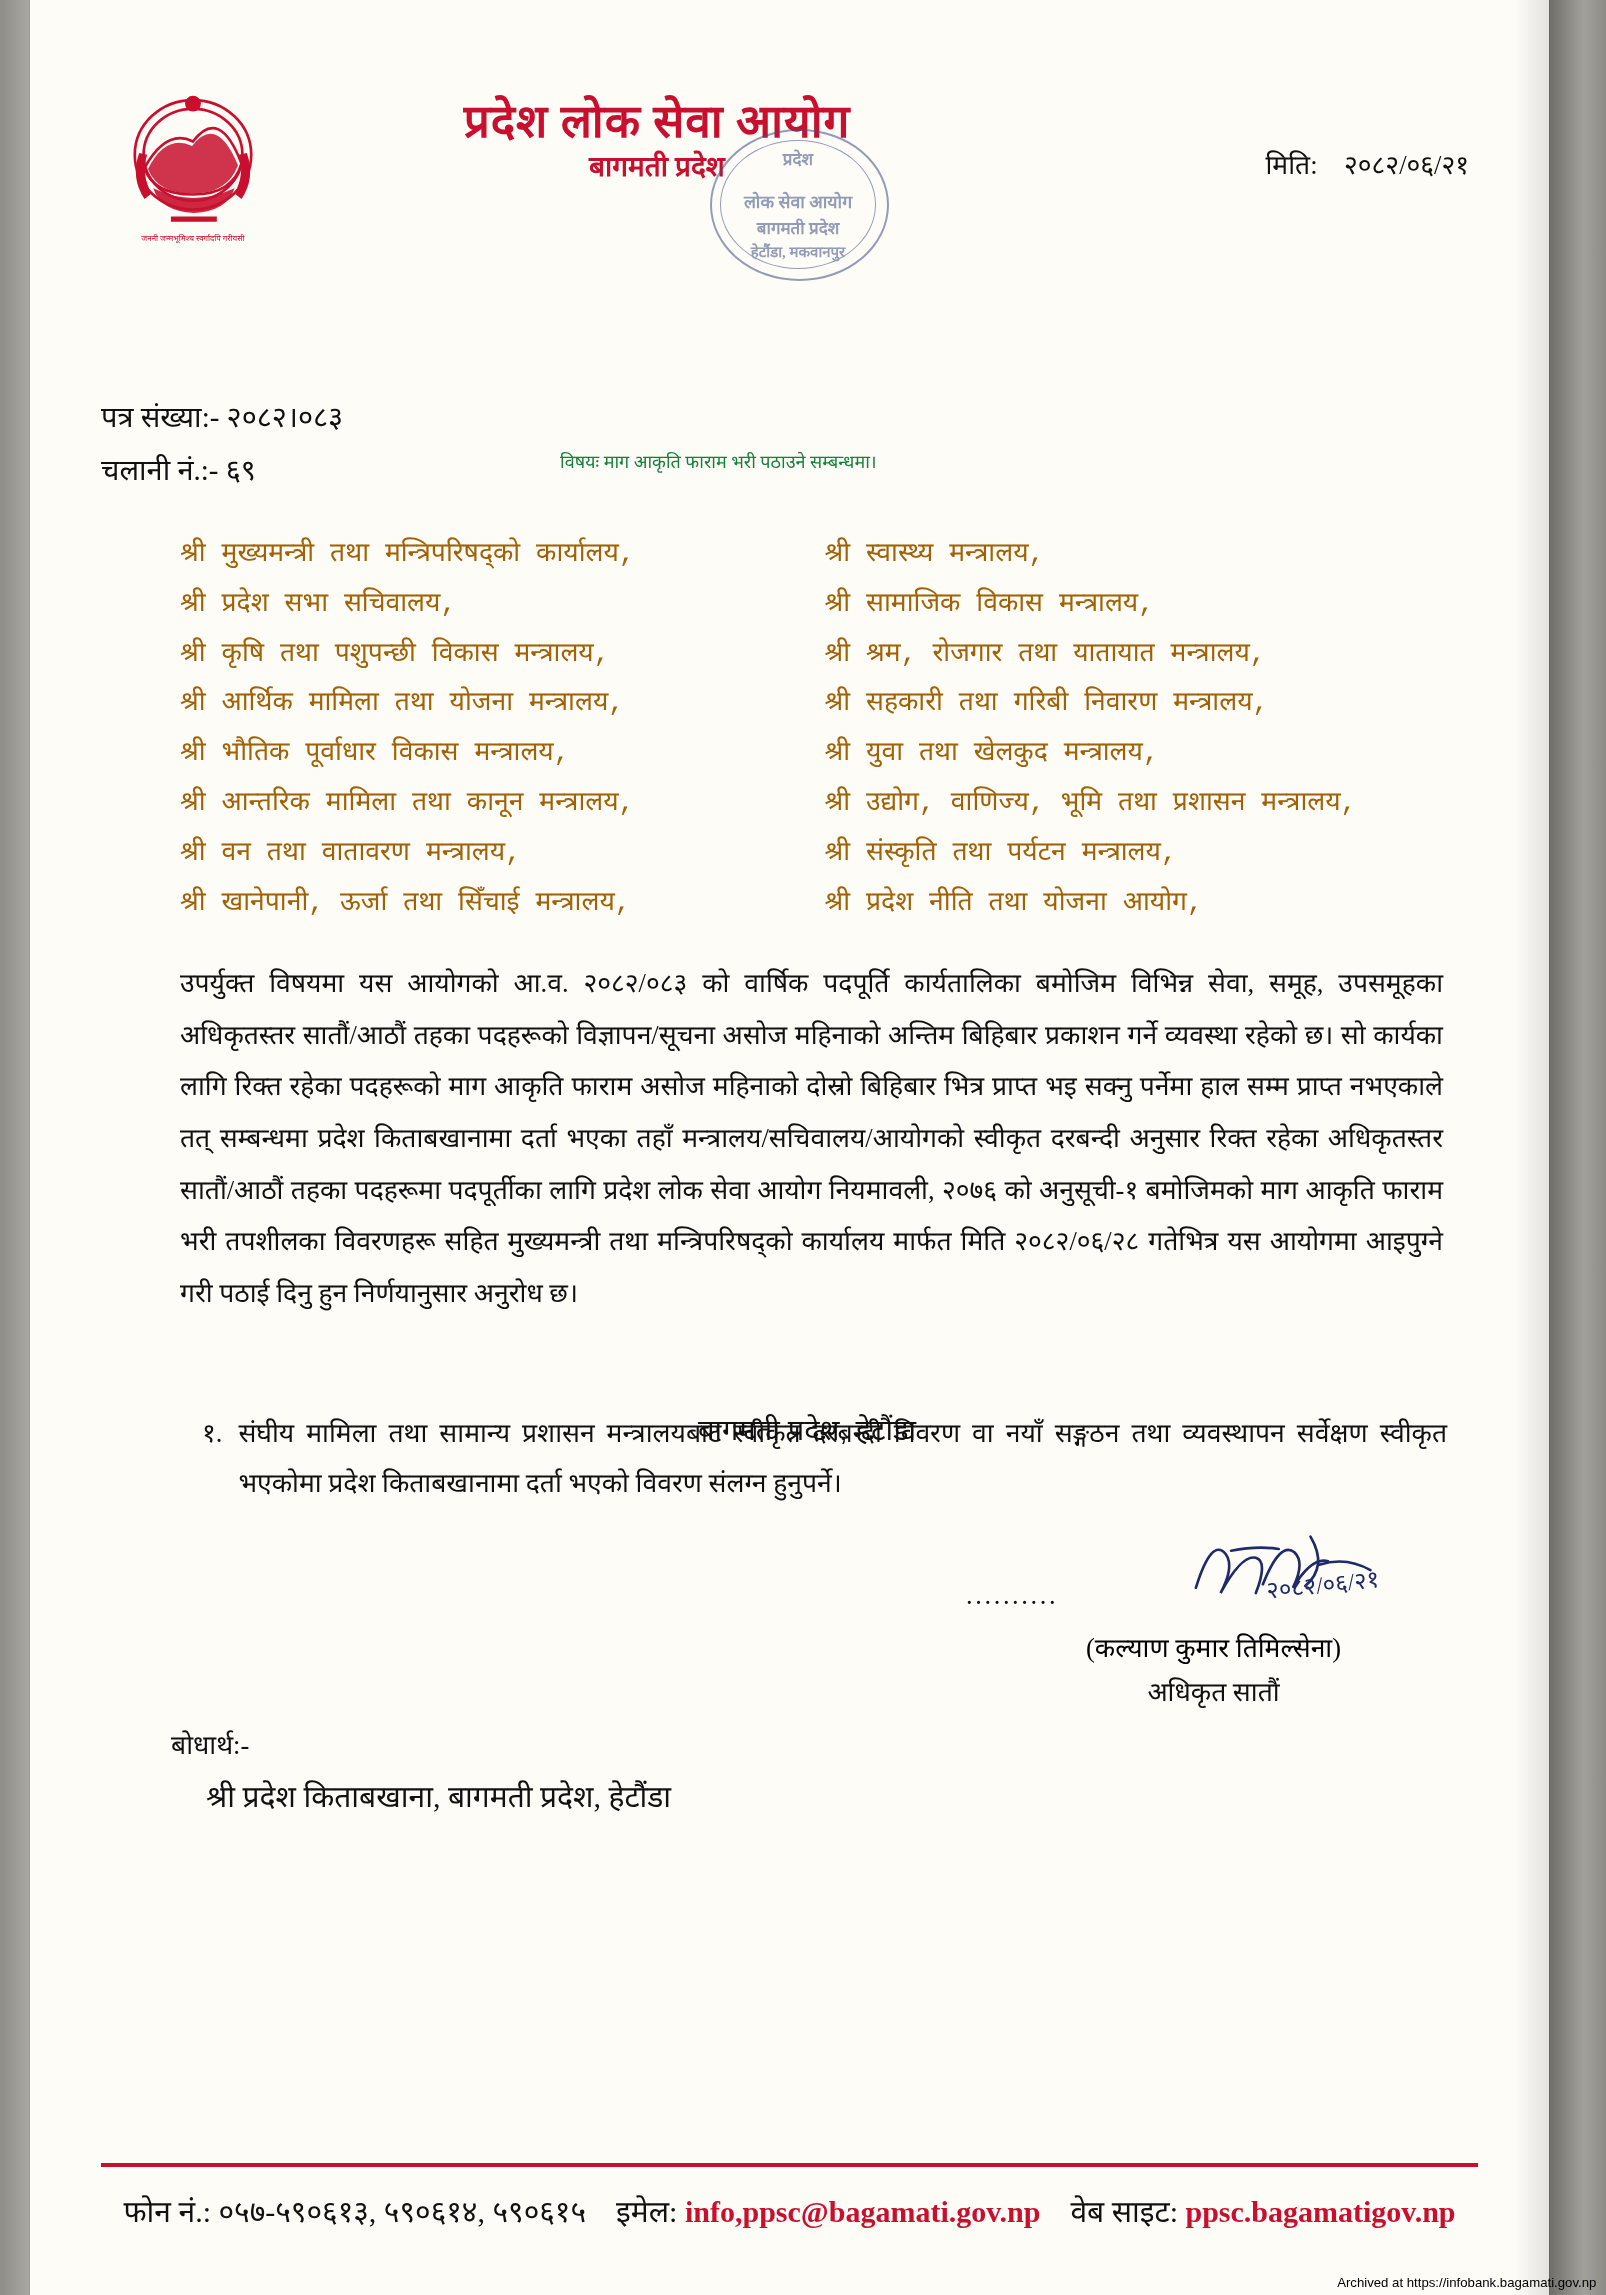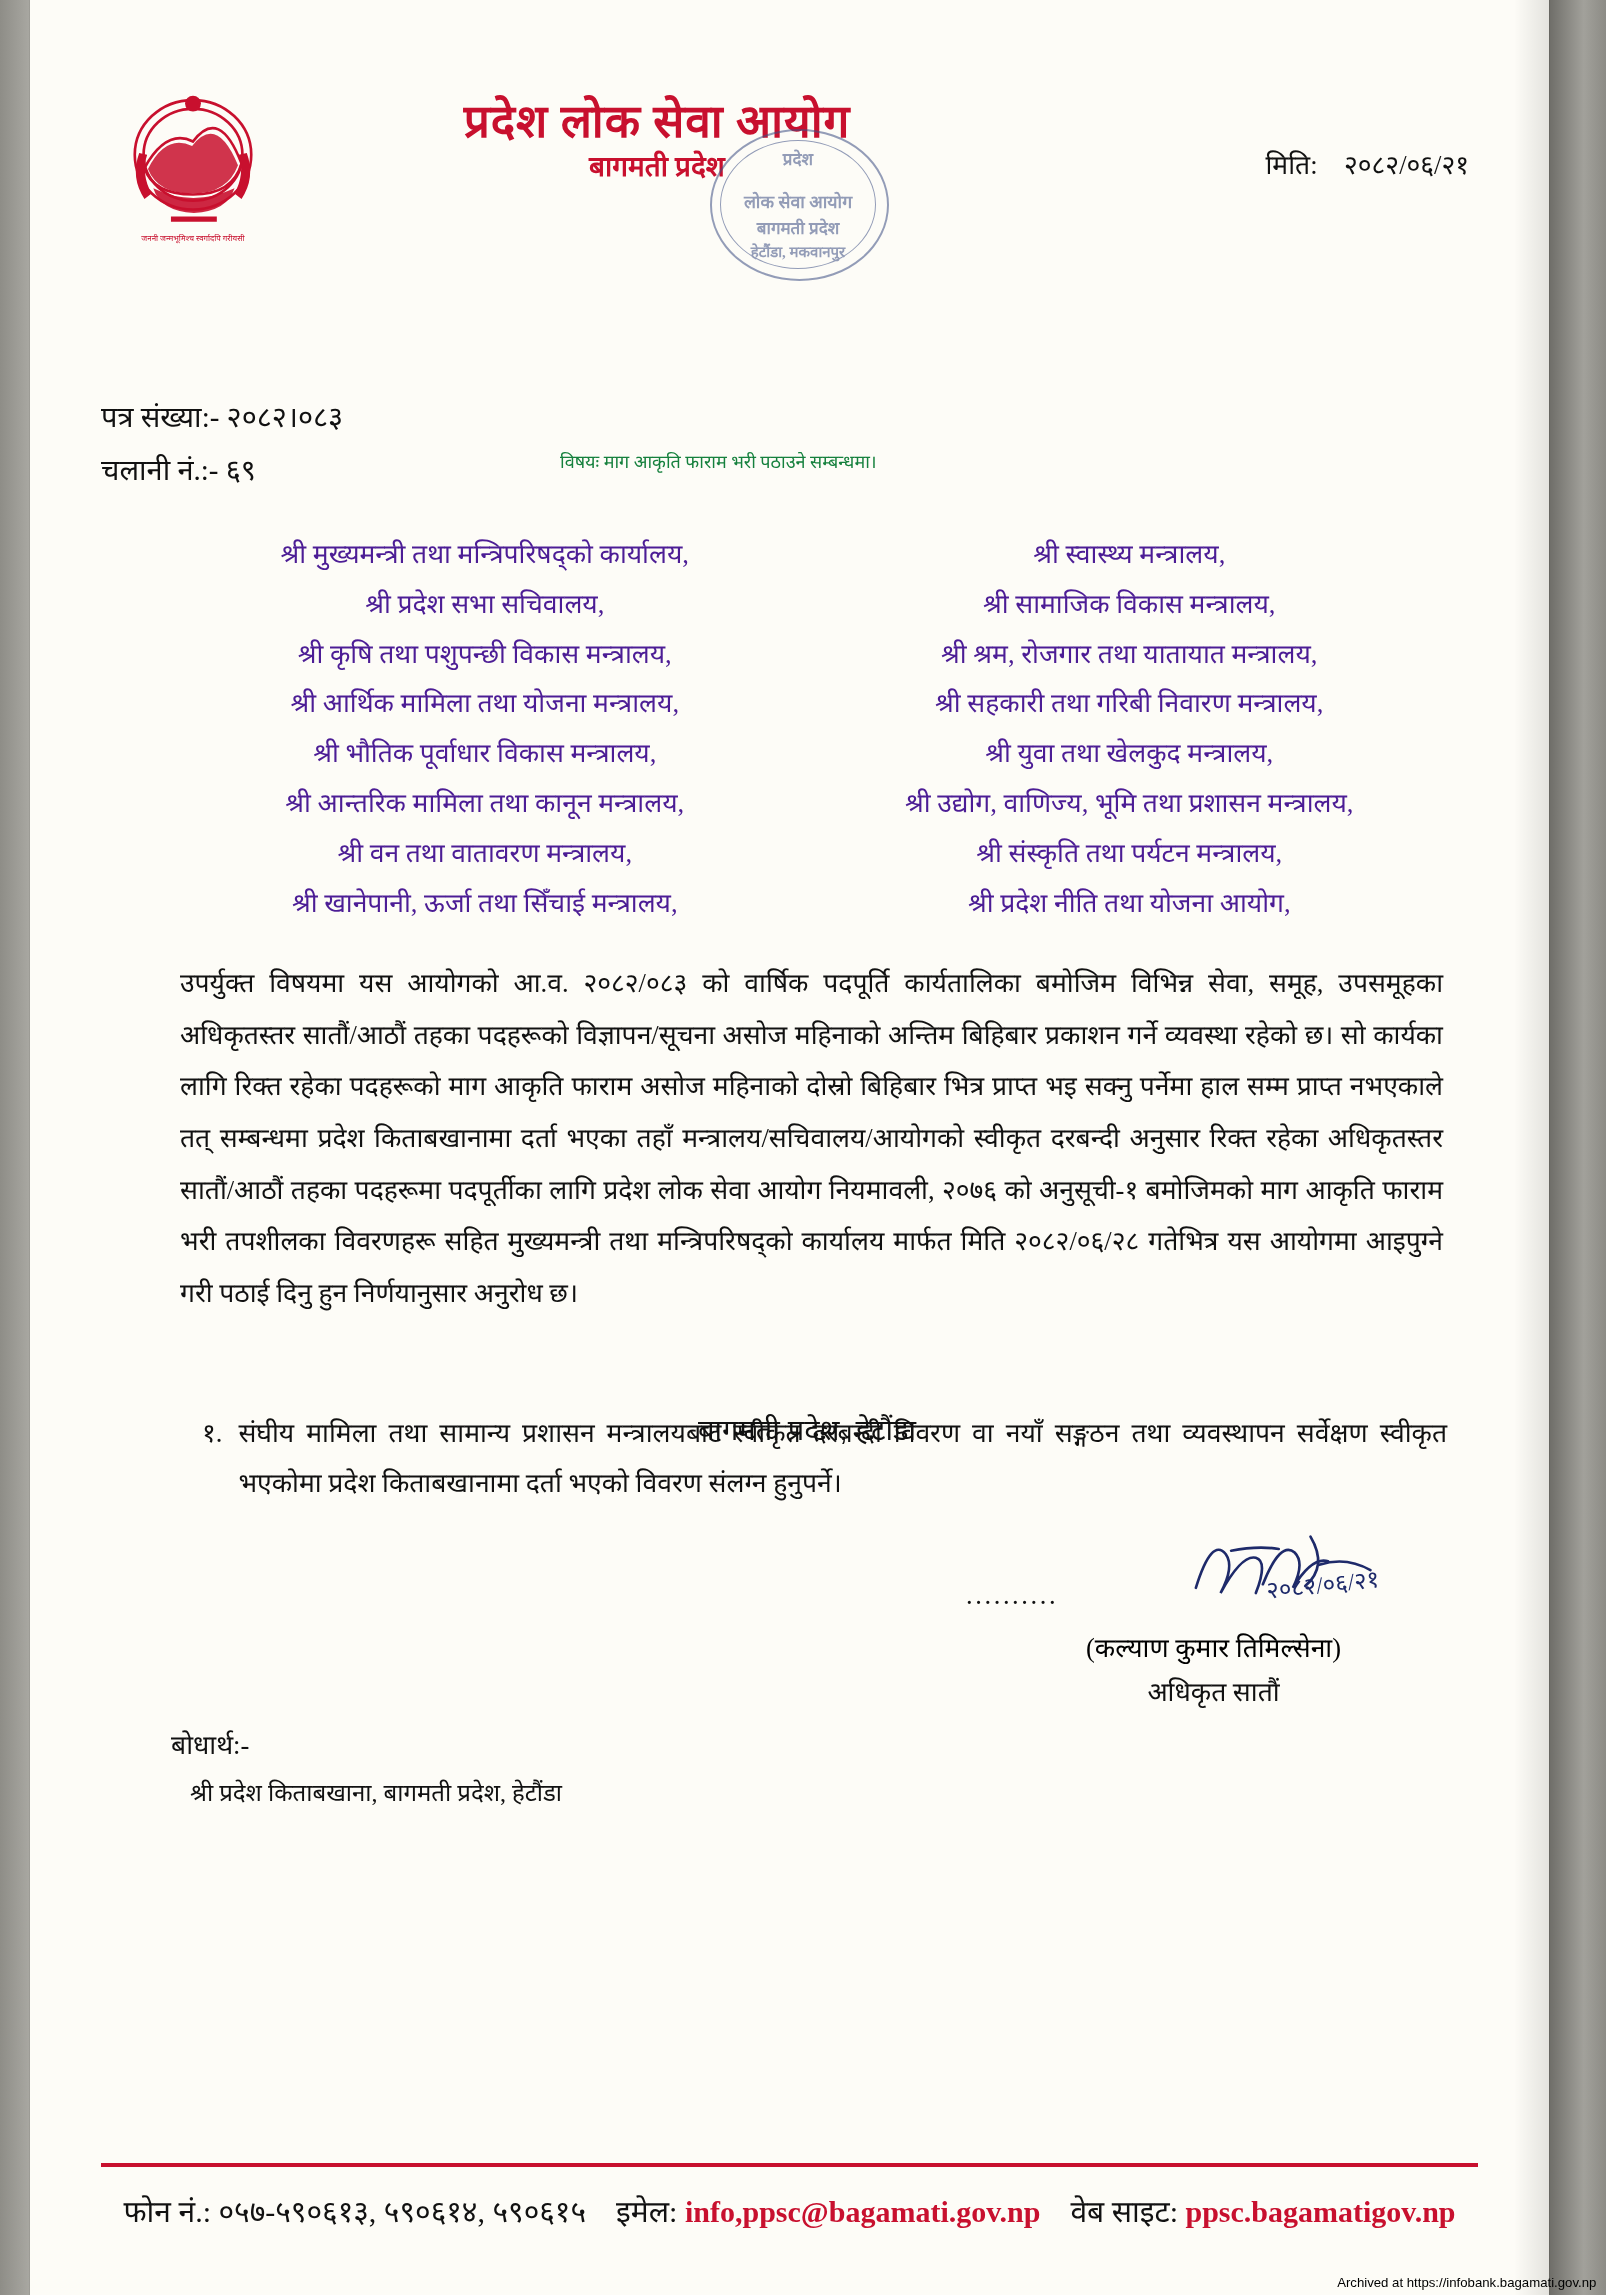--- a/index.html
+++ b/index.html
@@ -165,26 +165,25 @@
     left: 150px;
     top: 530px;
     width: 1254px;
     display: flex;
     gap: 35px;
   }
   .rec-col {
     flex: 1;
   }
   .rec-col .ritem {
-    font-family: Liberation Serif, serif;
+    font-family: Liberation Mono, monospace;
     font-size: 26.5px;
     line-height: 1.88;
-    color: #4c1d95;
-    white-space: nowrap;
-    text-align: center;
+    color: #a16207;
+    white-space: nowrap;
   }
   .rec-footer {
     position: absolute;
     left: 0;
     top: 879px;
     width: 1254px;
     text-align: center;
     font-family: Liberation Sans, sans-serif;
     font-size: 29px;
     color: #111;
@@ -269,24 +268,24 @@
   .cc-title {
     position: absolute;
     left: 141px;
     top: 1726px;
     font-family: "Liberation Serif", serif;
     font-size: 26.5px;
     color: #111;
   }
   .cc-item {
     position: absolute;
-    left: 160px;
+    left: 176px;
     top: 1775px;
     font-family: "Liberation Serif", serif;
-    font-size: 24px;
+    font-size: 30px;
     color: #111;
   }
 
   
   .footer-rule {
     position: absolute;
     left: 71px;
     top: 2163px;
     width: 1377px;
     height: 3.5px;

